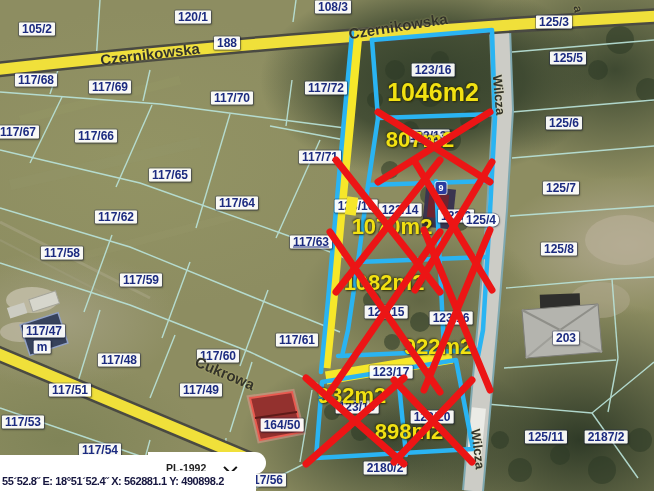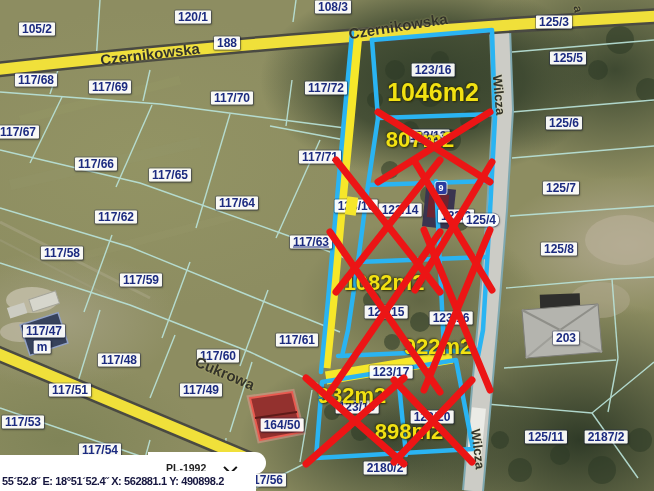--- a/index.html
+++ b/index.html
@@ -189,21 +189,21 @@
       <div class="plabel" style="left: 193px; top: 17px;">120/1</div>
       <div class="plabel" style="left: 333px; top: 7px;">108/3</div>
       <div class="plabel" style="left: 227px; top: 43px;">188</div>
       <div class="plabel" style="left: 554px; top: 22px;">125/3</div>
       <div class="plabel" style="left: 36px; top: 80px;">117/68</div>
       <div class="plabel" style="left: 110px; top: 87px;">117/69</div>
       <div class="plabel" style="left: 232px; top: 98px;">117/70</div>
       <div class="plabel" style="left: 326px; top: 88px;">117/72</div>
       <div class="plabel" style="left: 320px; top: 157px;">117/71</div>
       <div class="plabel" style="left: 18px; top: 132px;">117/67</div>
-      <div class="plabel" style="left: 96px; top: 164px; text-align: center;">117/66</div>
+      <div class="plabel" style="left: 96px; top: 136px; text-align: center;">117/66</div>
       <div class="plabel" style="left: 170px; top: 175px;">117/65</div>
       <div class="plabel" style="left: 237px; top: 203px;">117/64</div>
       <div class="plabel" style="left: 116px; top: 217px;">117/62</div>
       <div class="plabel" style="left: 311px; top: 242px; text-decoration: underline;">117/63</div>
       <div class="plabel" style="left: 62px; top: 253px;">117/58</div>
       <div class="plabel" style="left: 141px; top: 280px;">117/59</div>
       <div class="plabel" style="left: 218px; top: 313px; margin-top: 43px;">117/60</div>
       <div class="plabel" style="left: 297px; top: 340px;">117/61</div>
       <div class="plabel" style="left: 44px; top: 331px;">117/47</div>
       <div class="plabel" style="left: 119px; top: 360px;">117/48</div>
@@ -228,20 +228,21 @@
       <div class="plabel" style="left: 456px; top: 216px;">123/2</div>
       <div class="plabel" style="left: 481px; top: 220px; border-radius: 6px;">125/4</div>
       <div class="plabel" style="left: 386px; top: 312px;">123/15</div>
       <div class="plabel" style="left: 451px; top: 318px;">123/16</div>
       <div class="plabel" style="left: 391px; top: 372px;">123/17</div>
       <div class="plabel" style="left: 357px; top: 407px;">123/19</div>
       <div class="plabel" style="left: 432px; top: 417px;">123/20</div>
       <div class="plabel" style="left: 42px; top: 347px;">m</div>
       <div class="alabel" style="left: 433px; top: 92px; font-size: 25px;">1046m2</div>
       <div class="alabel" style="left: 420px; top: 140px; font-size: 22px;">807m2</div>
+      <div class="alabel" style="left: 392px; top: 227px; font-size: 22px;">1070m2</div>
       <div class="alabel" style="left: 384px; top: 283px; font-size: 22px;">1082m2</div>
       <div class="alabel" style="left: 438px; top: 347px; font-size: 22px;">922m2</div>
       <div class="alabel" style="left: 352px; top: 396px; font-size: 22px;">932m2</div>
       <div class="alabel" style="left: 409px; top: 432px; font-size: 22px;">898m2</div>
       <div class="rlabel" style="left: 150px; top: 54px; font-size: 15px; transform: translate(-50%, -50%) rotate(-7deg);">Czernikowska</div>
       <div class="rlabel" style="left: 398px; top: 26px; font-size: 15px; transform: translate(-50%, -50%) rotate(-9deg);">Czernikowska</div>
       <div class="rlabel" style="left: 225px; top: 373px; font-size: 15px; transform: translate(-50%, -50%) rotate(23deg);">Cukrowa</div>
       <div class="rlabel" style="left: 499px; top: 95px; font-size: 13px; transform: translate(-50%, -50%) rotate(85deg);">Wilcza</div>
       <div class="rlabel" style="left: 478px; top: 449px; font-size: 13px; transform: translate(-50%, -50%) rotate(83deg);">Wilcza</div>
       <div class="rlabel" style="left: 578px; top: 9px; font-size: 12px; transform: translate(-50%, -50%) rotate(80deg);">a</div>

